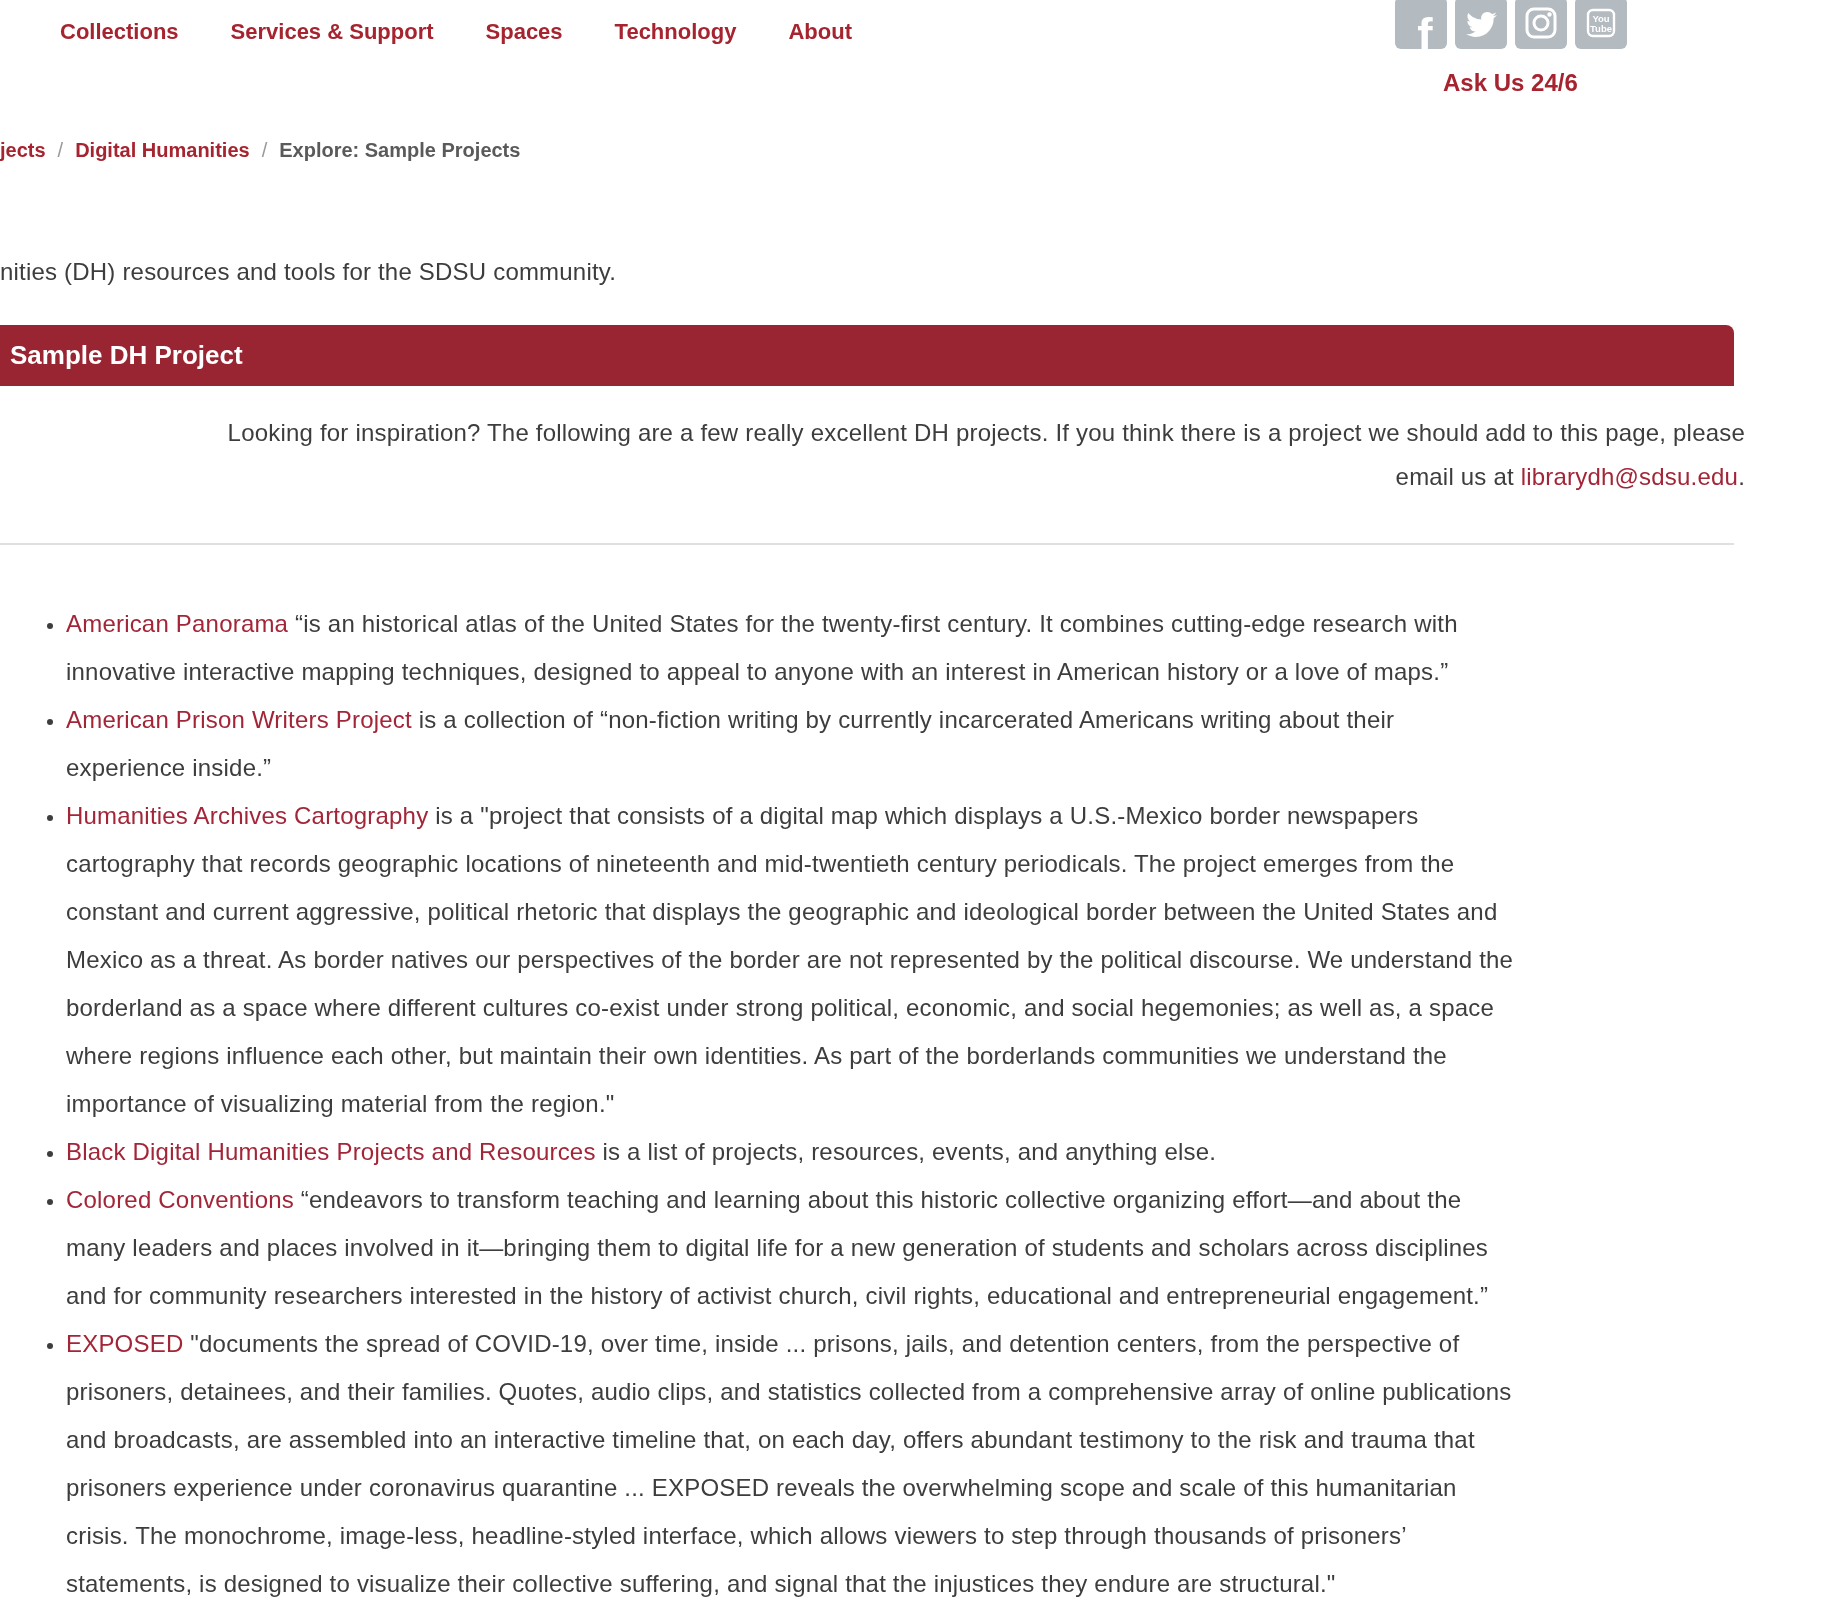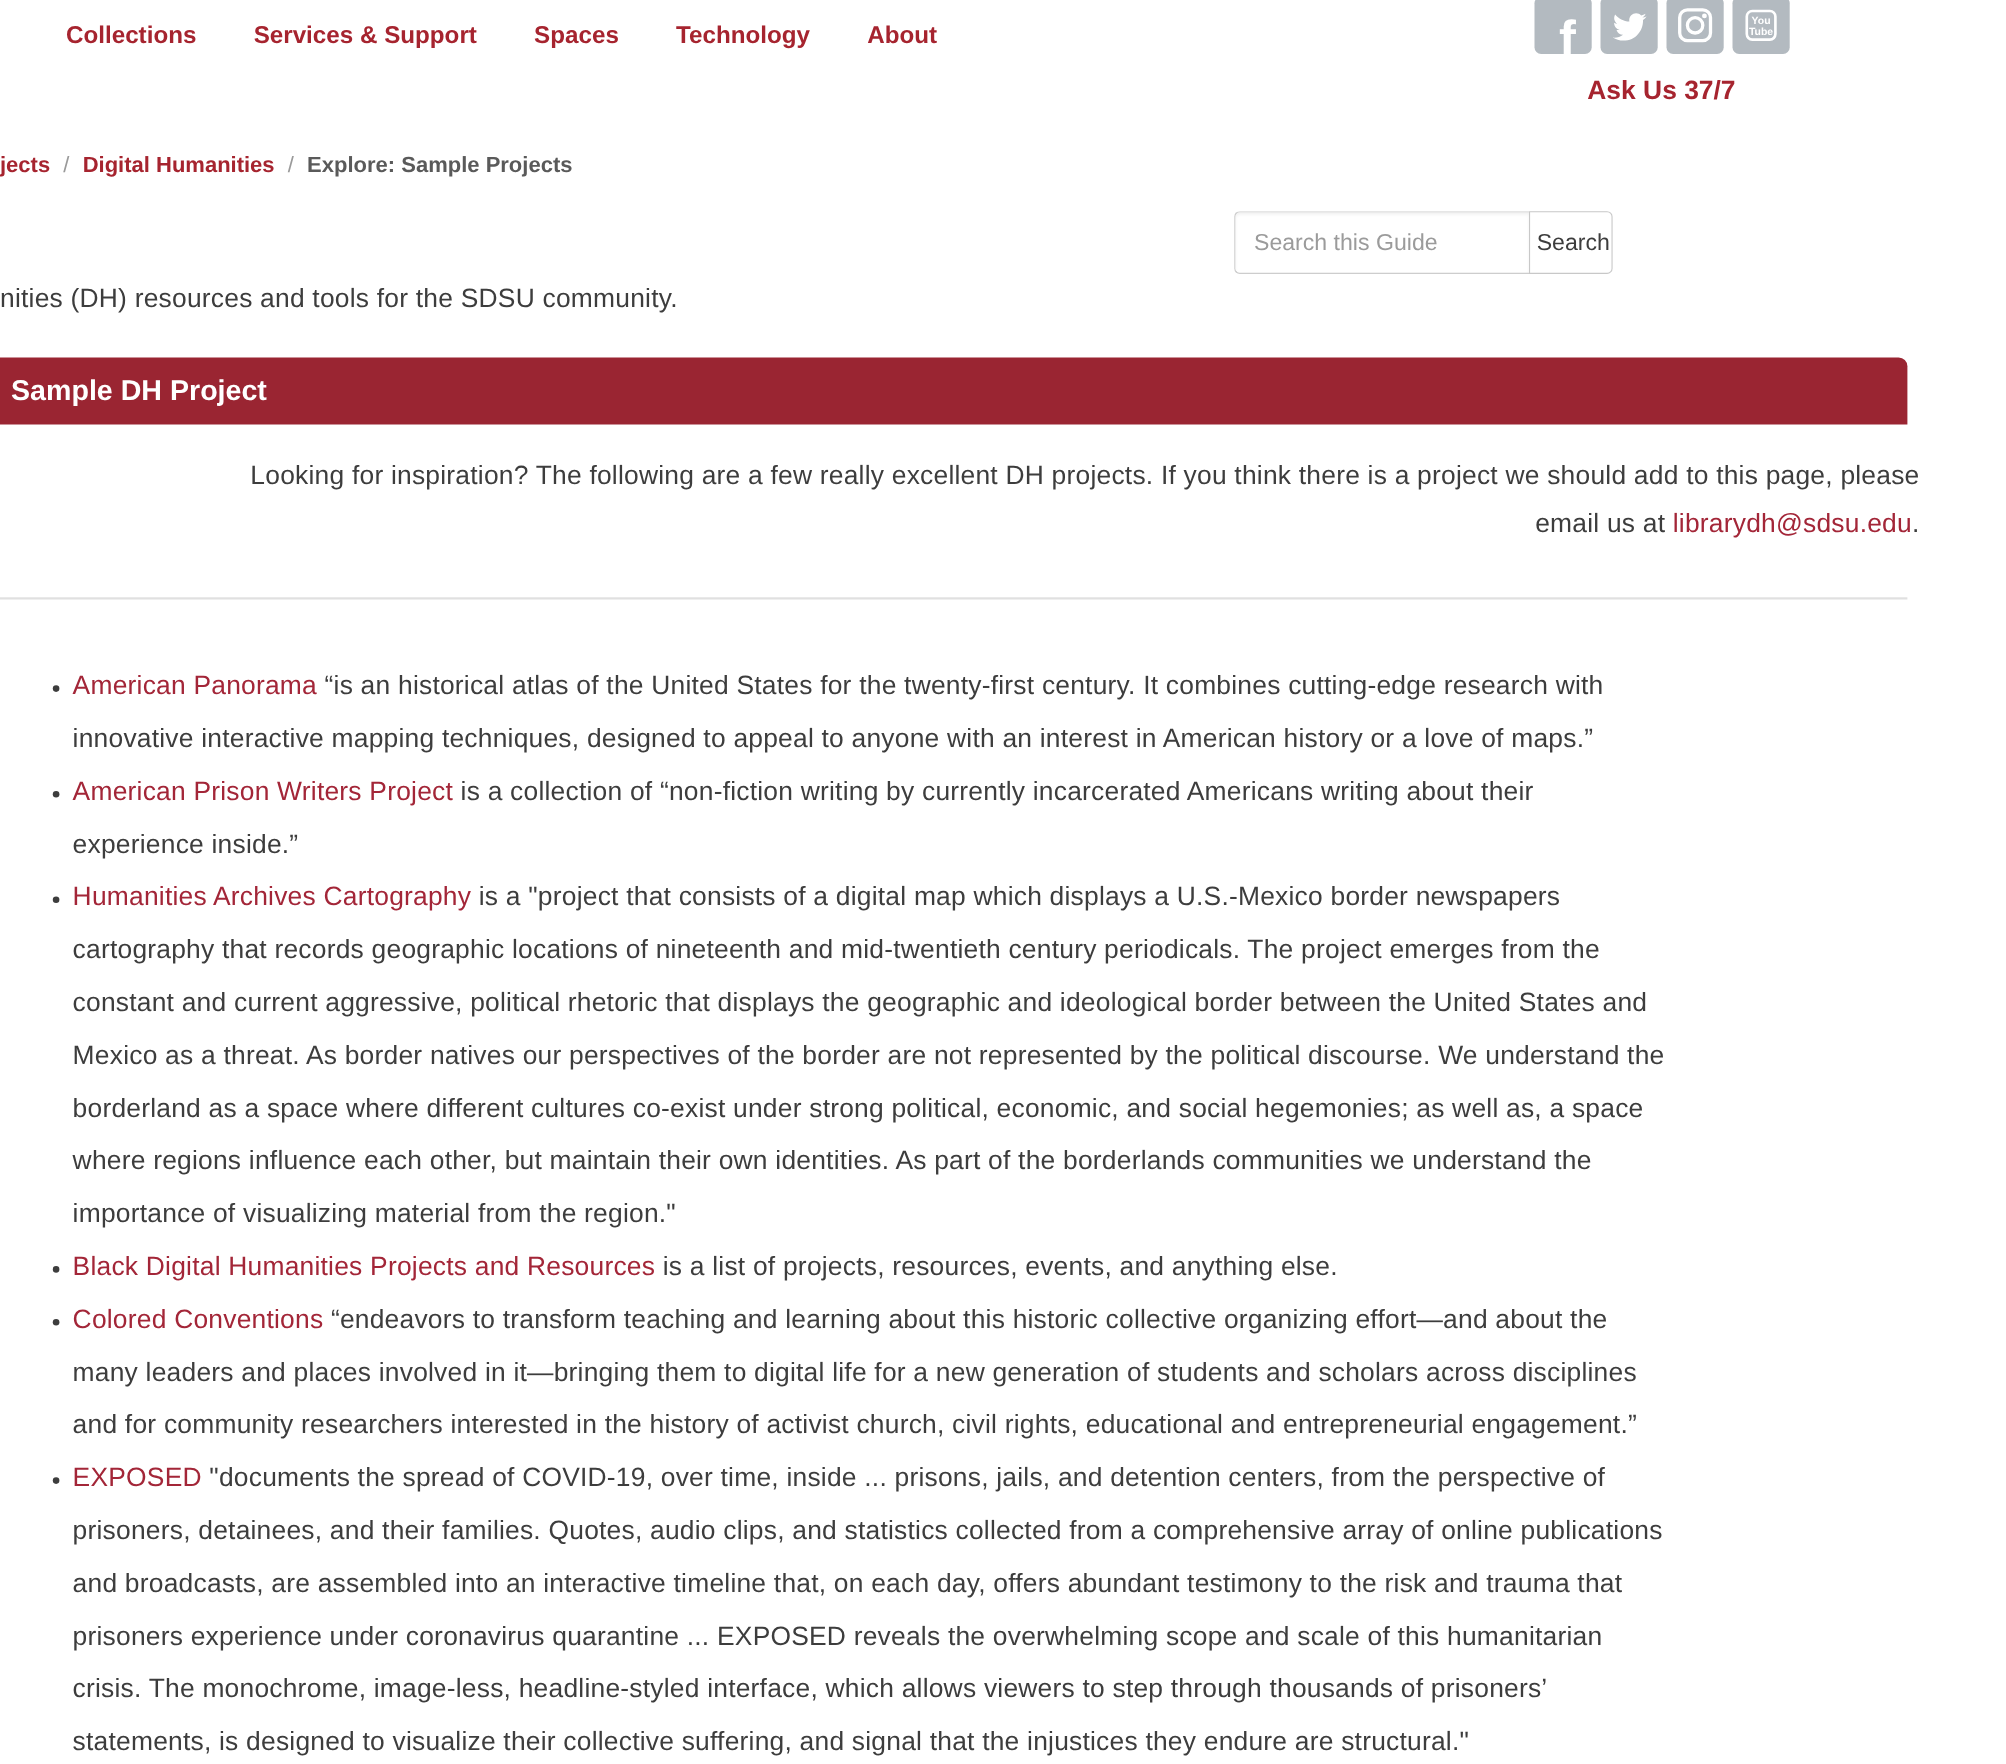--- a/index.html
+++ b/index.html
@@ -97,34 +97,30 @@
     </a>
     <a href="#">
       <svg width="52" height="52" viewBox="0 0 52 52">
         <rect x="13" y="13" width="26" height="26" rx="5" fill="none" stroke="#ffffff" stroke-width="2.4"></rect>
         <text x="26" y="24.5" text-anchor="middle" font-family="Liberation Sans, sans-serif" font-weight="bold" font-size="9.5" fill="#ffffff">You</text>
         <text x="26" y="35" text-anchor="middle" font-family="Liberation Sans, sans-serif" font-weight="bold" font-size="9.5" fill="#ffffff">Tube</text>
       </svg>
     </a>
   </div>
 
-  <a href="#" class="askus">Ask Us 37/7</a>
+  <a href="#" class="askus">Ask Us 24/6</a>
 
   <div class="breadcrumb" id="breadcrumb">
       <a href="#">jects</a>
       <span class="sep">/</span>
       <a href="#">Digital Humanities</a>
       <span class="sep">/</span>
       <span class="current">Explore: Sample Projects</span>
     </div>
 
-  <div class="search-group">
-    <input type="text" placeholder="Search this Guide" style="">
-    <button>Search</button>
-  </div>
 
   <div class="guide-desc">nities (DH) resources and tools for the SDSU community.</div>
 
   <div class="box-header">
     <span>Sample DH Project</span>
   </div>
 
   <div class="intro">
     <span class="pre">Looking for inspiration? The following are a few really excellent DH projects. If you think there is a project we should add to this page, please
 email us at </span><a href="#">librarydh@sdsu.edu</a><span>.</span>

